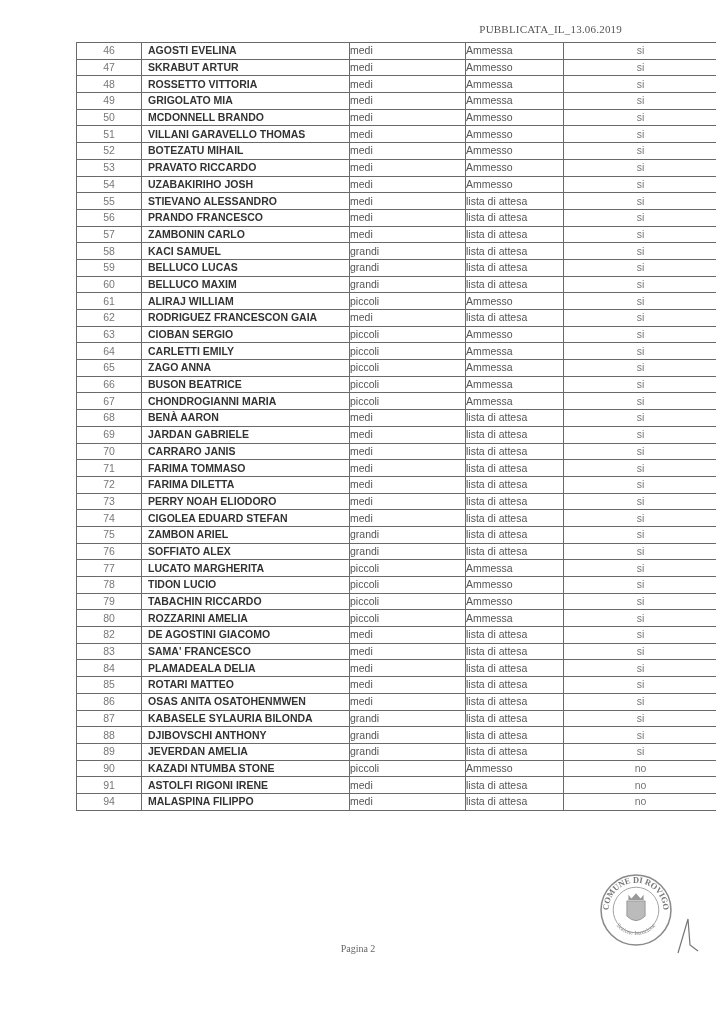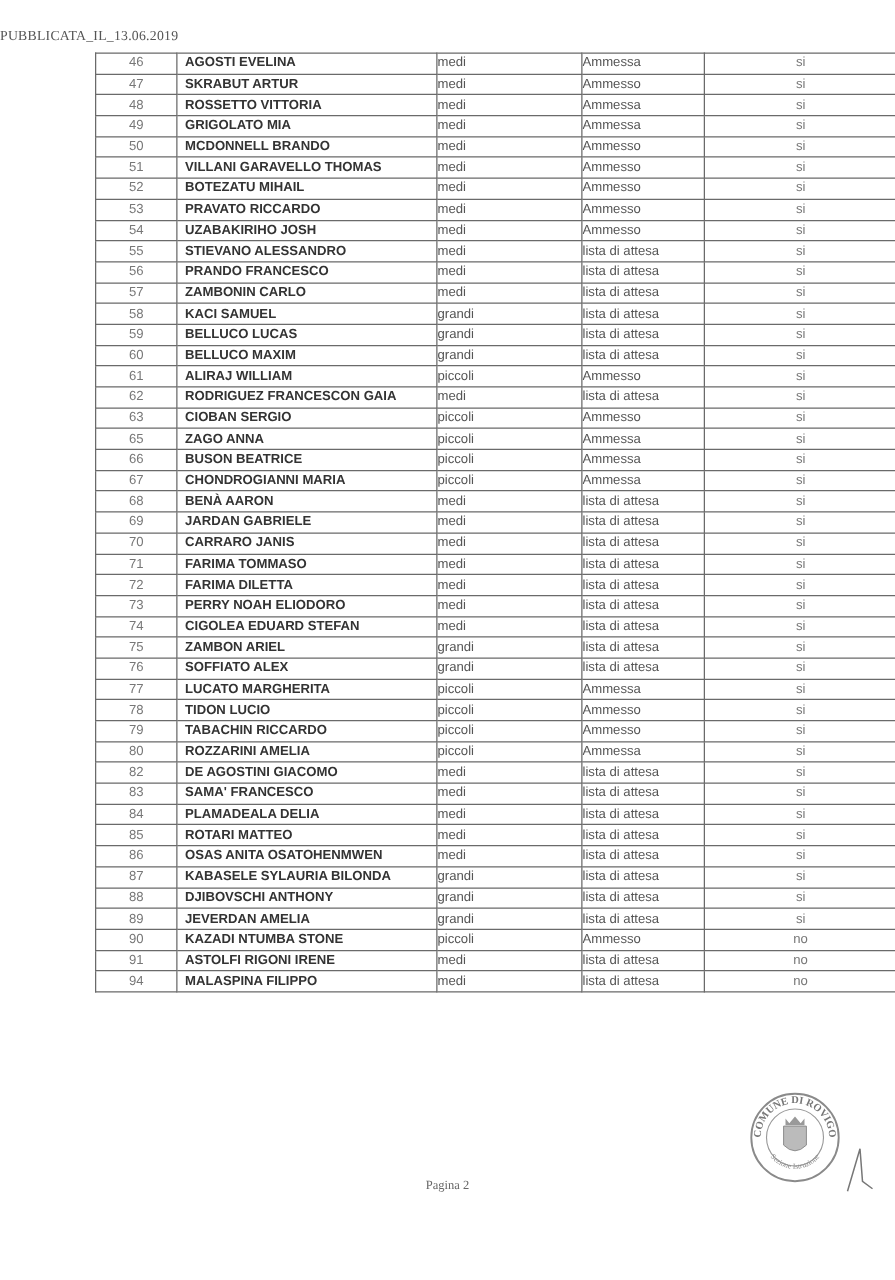--- a/index.html
+++ b/index.html
@@ -1,17 +1,17 @@
 <!DOCTYPE html>
 <html><head>
 <meta charset="utf-8">
 <style>
   html, body { margin:0; padding:0; background:#ffffff; }
   body { width:716px; height:1024px; position:relative; overflow:hidden; font-family:"Liberation Sans", sans-serif; color:#2a2a2a; }
-  .header { position:absolute; top:23px; left:0; width:622px; text-align:left; font-family:"Liberation Serif", serif; font-size:11px; color:#555; letter-spacing:0.2px; }
+  .header { position:absolute; top:23px; left:0; width:622px; text-align:right; font-family:"Liberation Serif", serif; font-size:11px; color:#555; letter-spacing:0.2px; }
   table.list { position:absolute; top:42px; left:76px; width:642px; border-collapse:collapse; table-layout:fixed; }
   table.list td { border:1px solid #6a6a6a; height:15.7px; padding:0; font-size:10.5px; line-height:15px; white-space:nowrap; overflow:hidden; }
   td.num { width:64px; text-align:center; color:#777; font-size:9.5px; }
   td.name { width:201px; padding-left:6px !important; font-weight:bold; color:#333; font-size:10.5px; }
   td.size { width:115px; text-align:left; color:#555; }
   td.status { width:97px; color:#555; }
   td.flag { text-align:center; color:#777; font-size:9px; }
   .footer { position:absolute; top:943px; left:0; width:716px; text-align:center; font-family:"Liberation Serif", serif; font-size:10px; color:#666; }
   .stamp { position:absolute; left:598px; top:872px; width:76px; height:76px; }
   .stamp svg { width:100%; height:100%; }
@@ -141,20 +141,27 @@
         <td class="name">RODRIGUEZ FRANCESCON GAIA</td>
         <td class="size">medi</td>
         <td class="status">lista di attesa</td>
         <td class="flag">si</td>
       </tr>
       <tr>
         <td class="num">63</td>
         <td class="name">CIOBAN SERGIO</td>
         <td class="size">piccoli</td>
         <td class="status">Ammesso</td>
+        <td class="flag">si</td>
+      </tr>
+      <tr>
+        <td class="num">64</td>
+        <td class="name">CARLETTI EMILY</td>
+        <td class="size">piccoli</td>
+        <td class="status">Ammessa</td>
         <td class="flag">si</td>
       </tr>
       <tr>
         <td class="num">65</td>
         <td class="name">ZAGO ANNA</td>
         <td class="size">piccoli</td>
         <td class="status">Ammessa</td>
         <td class="flag">si</td>
       </tr>
       <tr>

